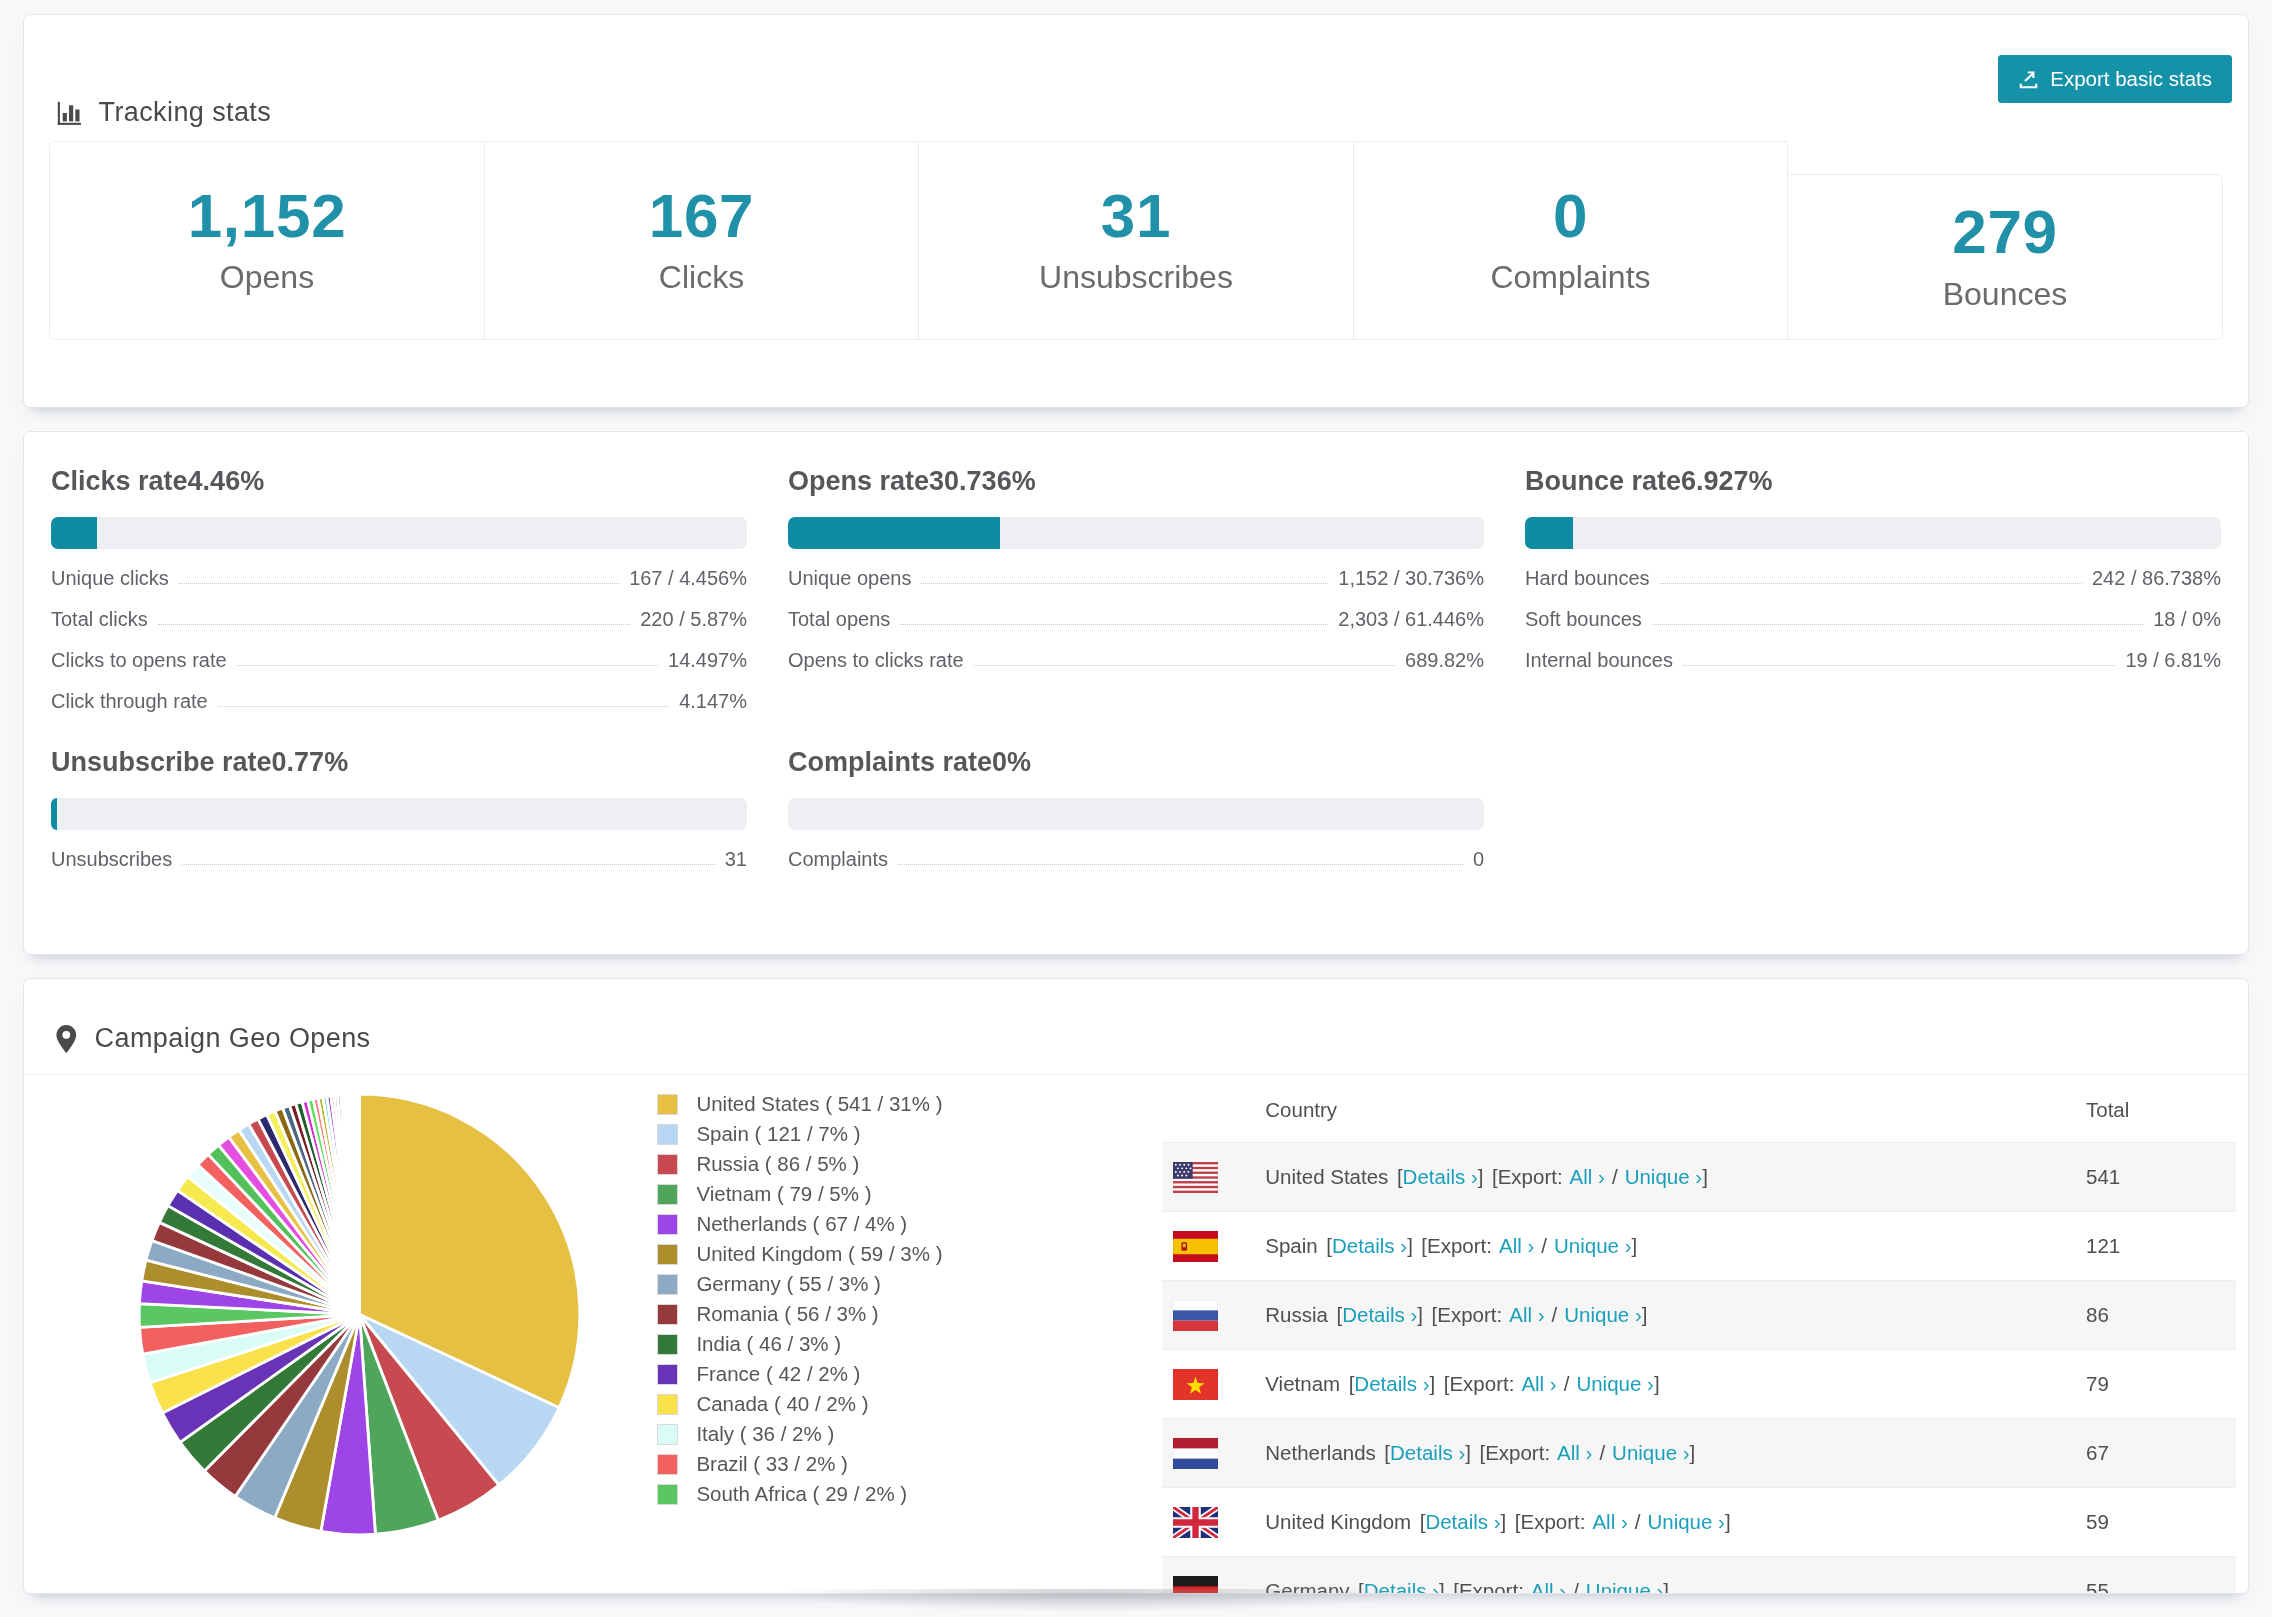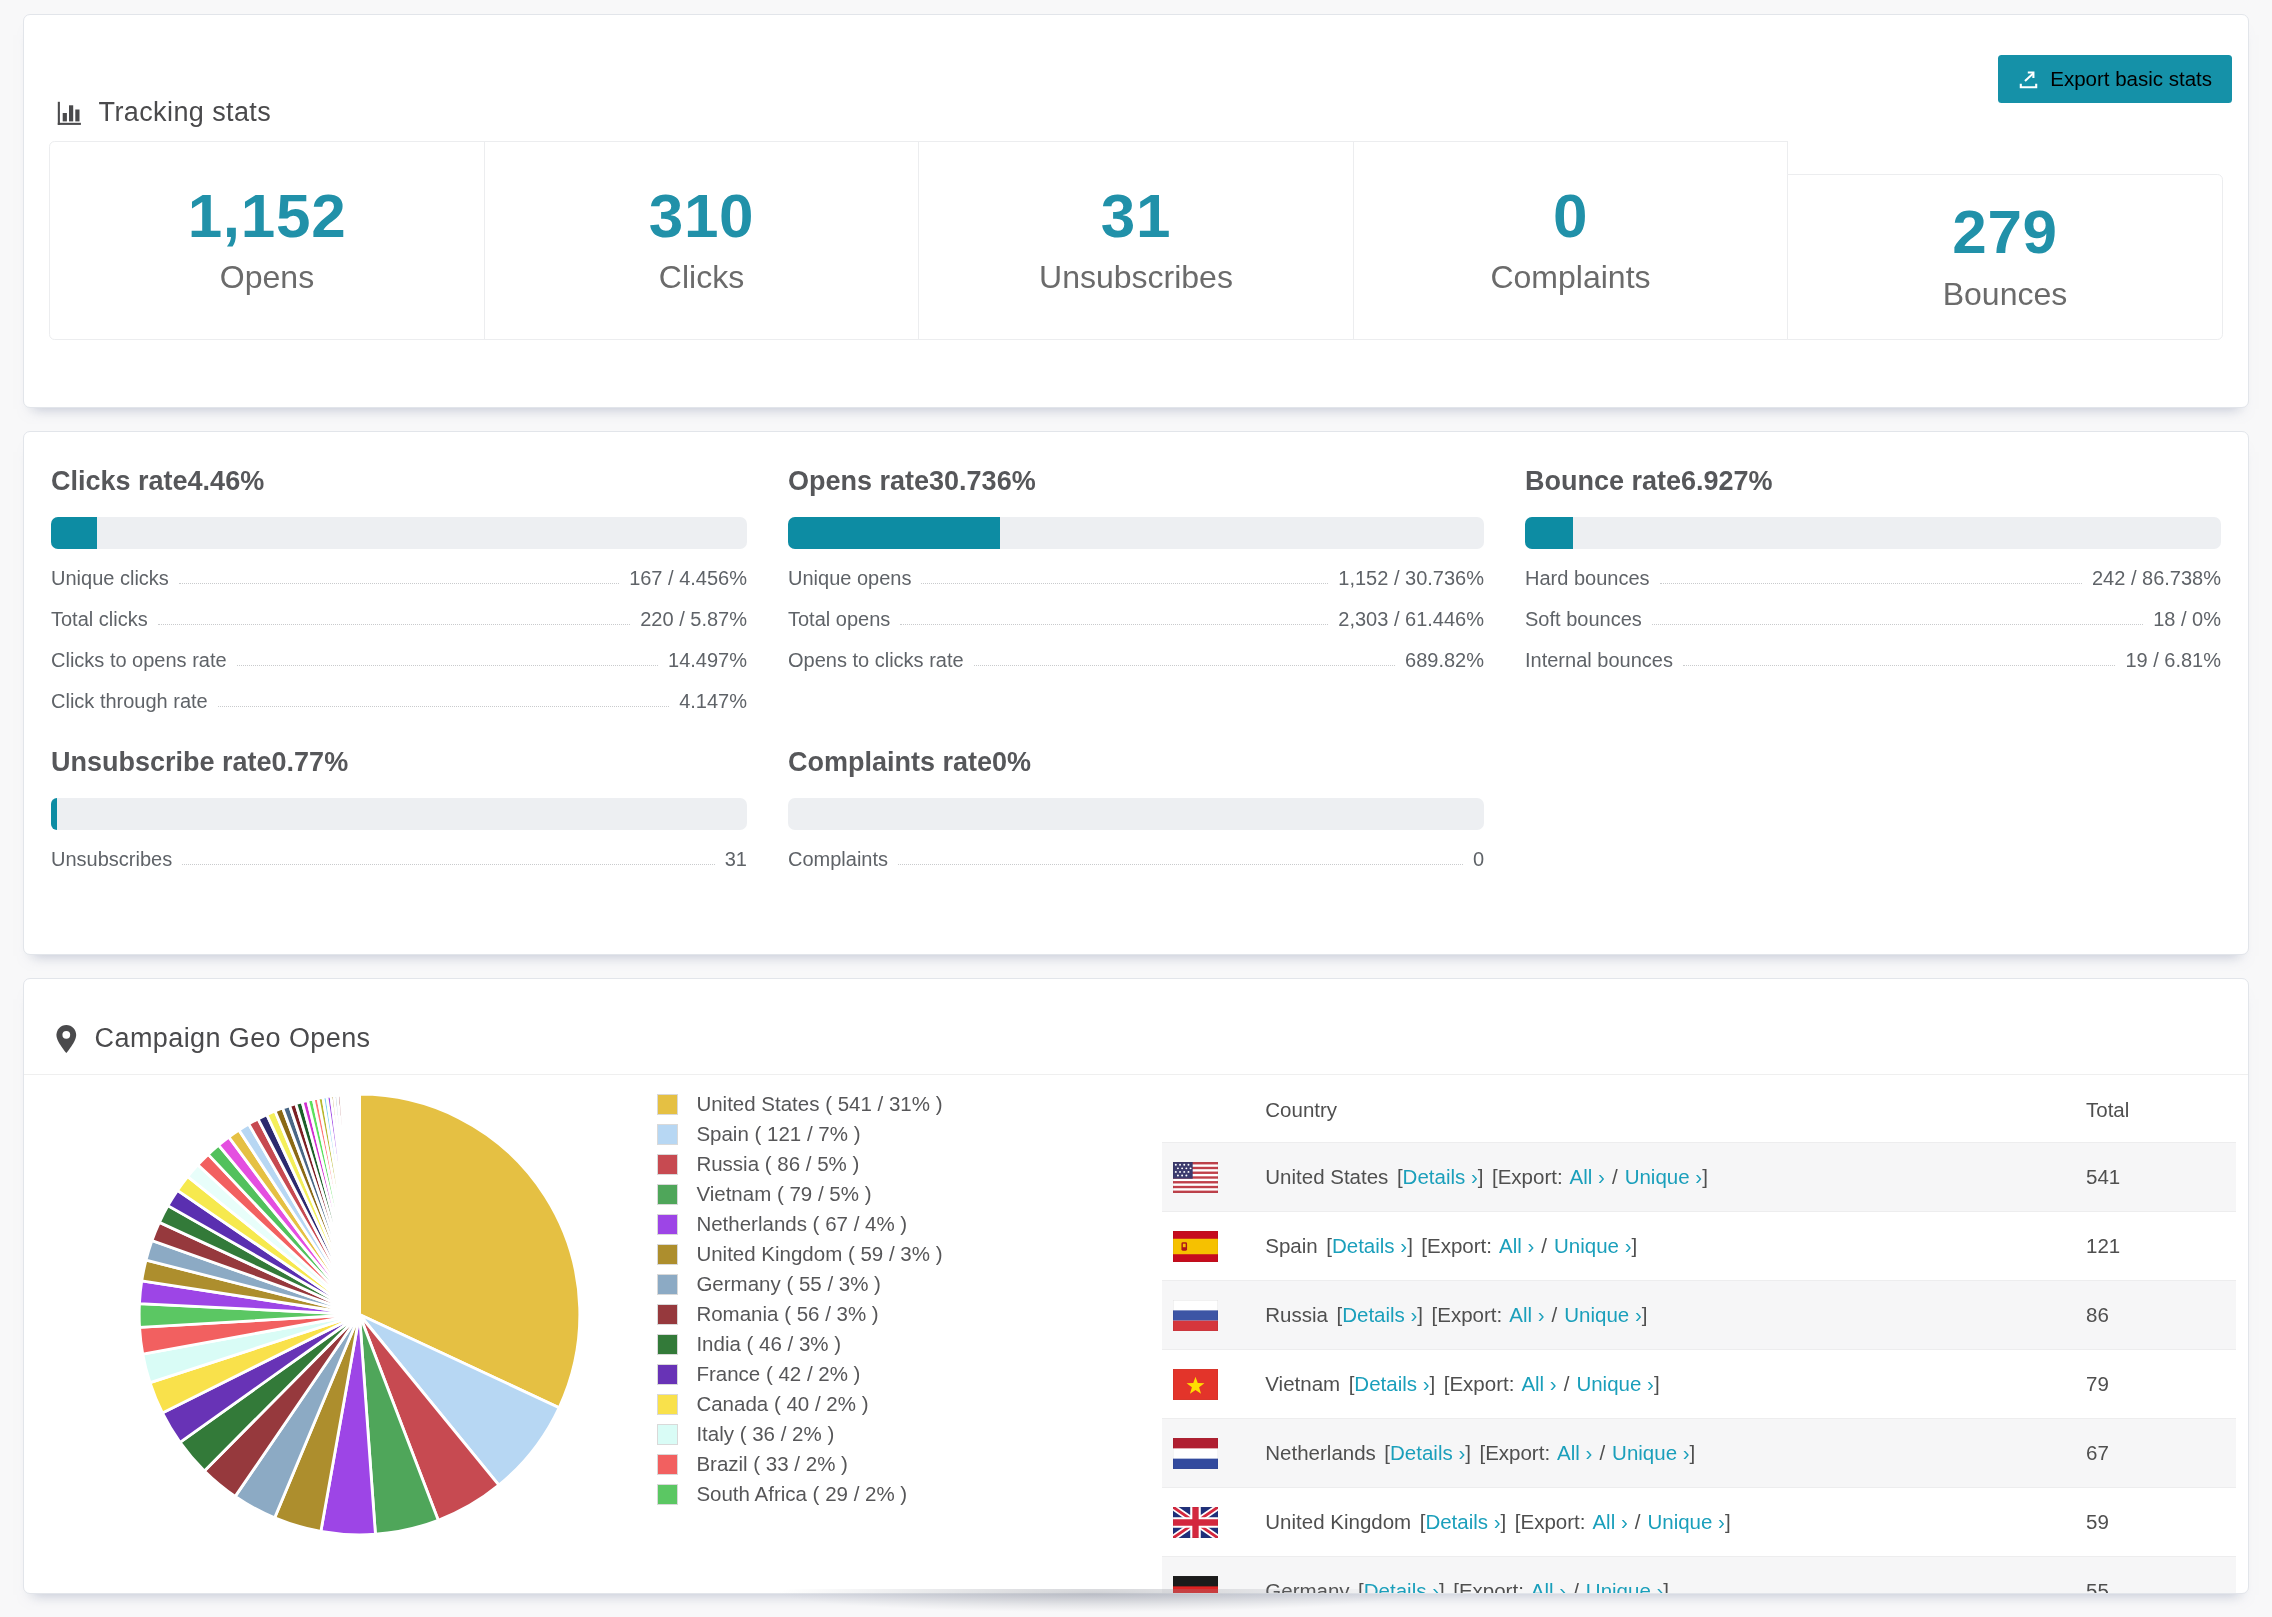--- a/index.html
+++ b/index.html
@@ -16,21 +16,21 @@
   }
   #card-tracking{top:14px;height:394px;}
   #card-rates{top:431px;height:524px;}
   #card-geo{top:978px;height:616px;overflow:hidden;}
 
   
   .card-head{position:absolute;left:31px;top:51px;display:flex;align-items:center;gap:15.5px;margin-top:31px;}
   .card-title{font-size:27px;color:#4a4a4c;letter-spacing:0.4px;}
   .export-btn{
     position:absolute;right:16px;top:40px;height:48px;display:flex;align-items:center;gap:11.3px;
-    background:#1591a8;color:#000000;border:none;border-radius:3.5px;padding:0 20px;
+    background:#1591a8;color:#ffffff;border:none;border-radius:3.5px;padding:0 20px;
     font-size:20.5px;font-family:inherit;cursor:pointer;
   }
   .stat-strip{position:absolute;left:25.4px;right:25.4px;top:126px;height:199px;display:flex;}
   .stat-box{
     flex:1;margin-left:-0.7px;border:0.7px solid #ecedef;background:#fff;
     display:flex;flex-direction:column;align-items:center;justify-content:center;
   }
   .stat-box:first-child{margin-left:0;border-radius:5.6px 0 0 5.6px;}
   .stat-box:last-child{border-radius:0 5.6px 5.6px 0;margin-top:33px;}
   .stat-value{font-size:62px;font-weight:700;color:#2191a9;letter-spacing:0.7px;line-height:1;}
@@ -108,21 +108,21 @@
     </span>
     <span>Export basic stats</span>
   </button>
 
   <div class="stat-strip">
     <div class="stat-box">
       <span class="stat-value">1,152</span>
       <span class="stat-label">Opens</span>
     </div>
     <div class="stat-box">
-      <span class="stat-value">310</span>
+      <span class="stat-value">167</span>
       <span class="stat-label">Clicks</span>
     </div>
     <div class="stat-box">
       <span class="stat-value">31</span>
       <span class="stat-label">Unsubscribes</span>
     </div>
     <div class="stat-box">
       <span class="stat-value">0</span>
       <span class="stat-label">Complaints</span>
     </div>

